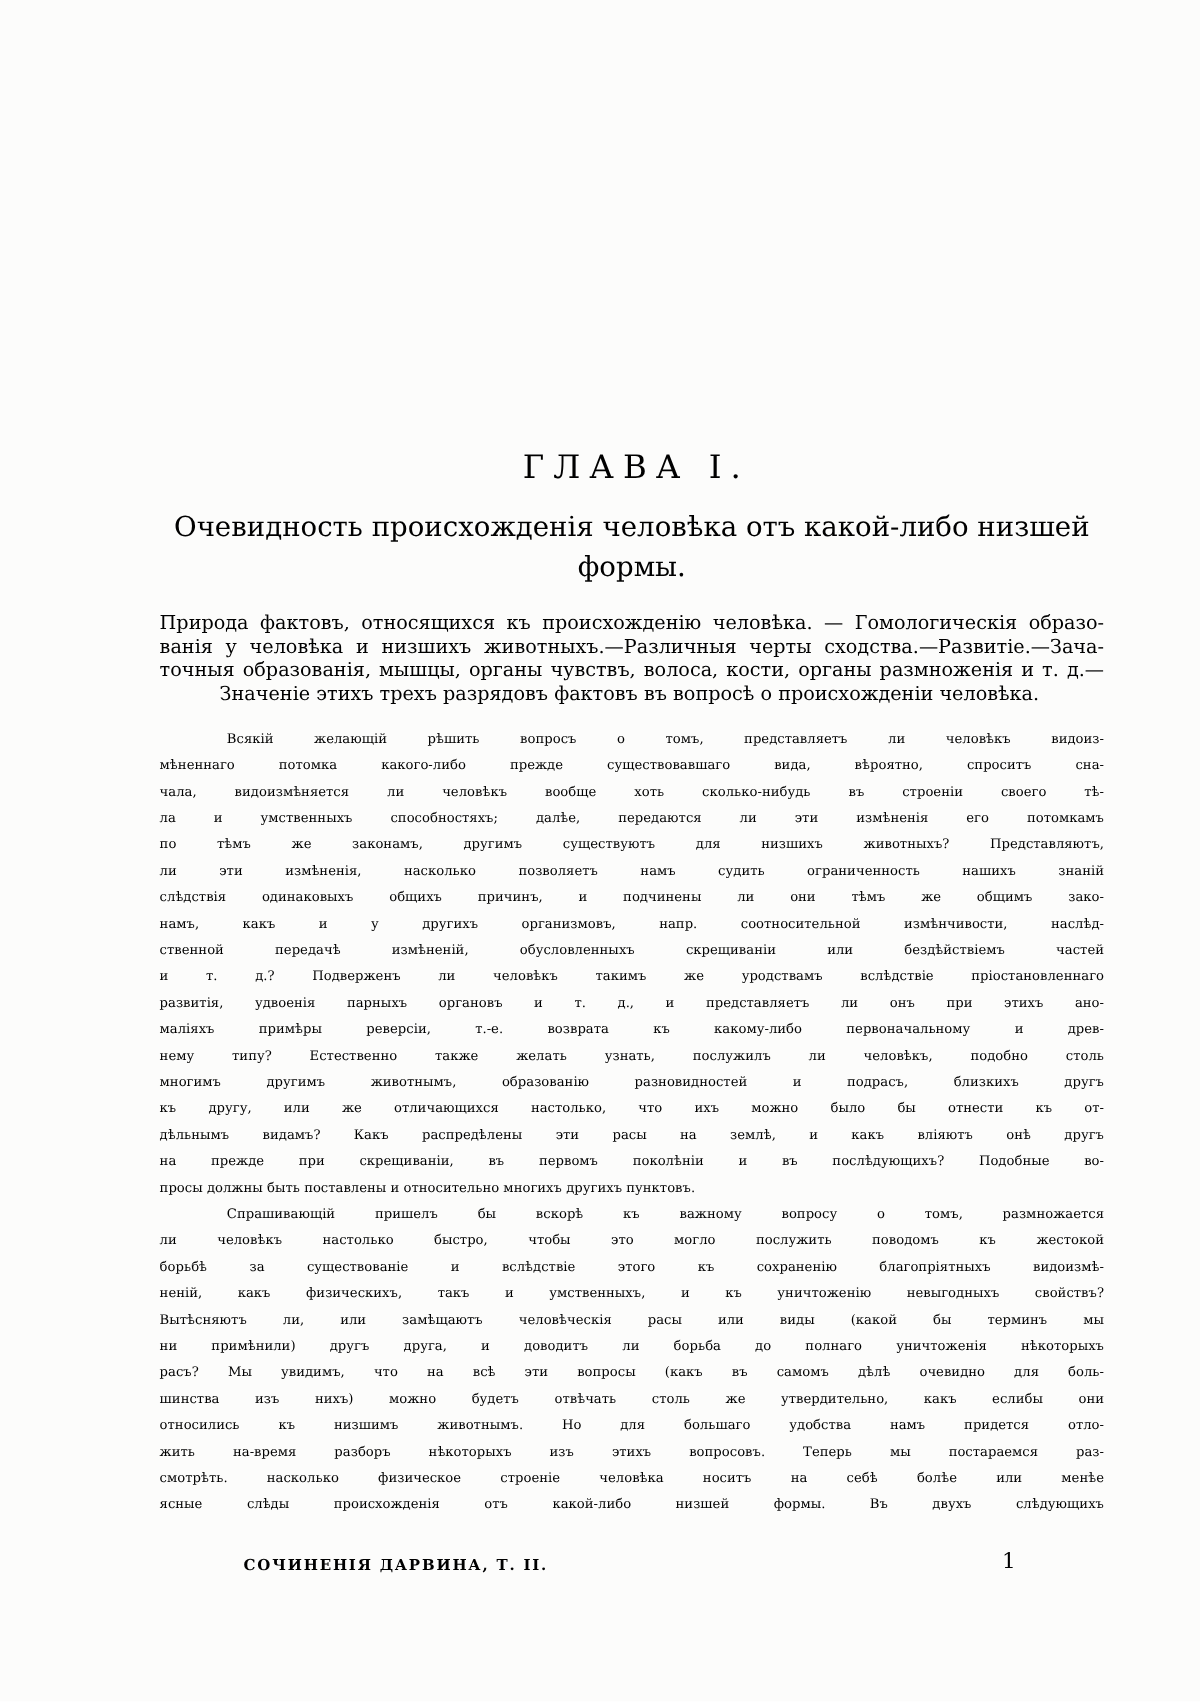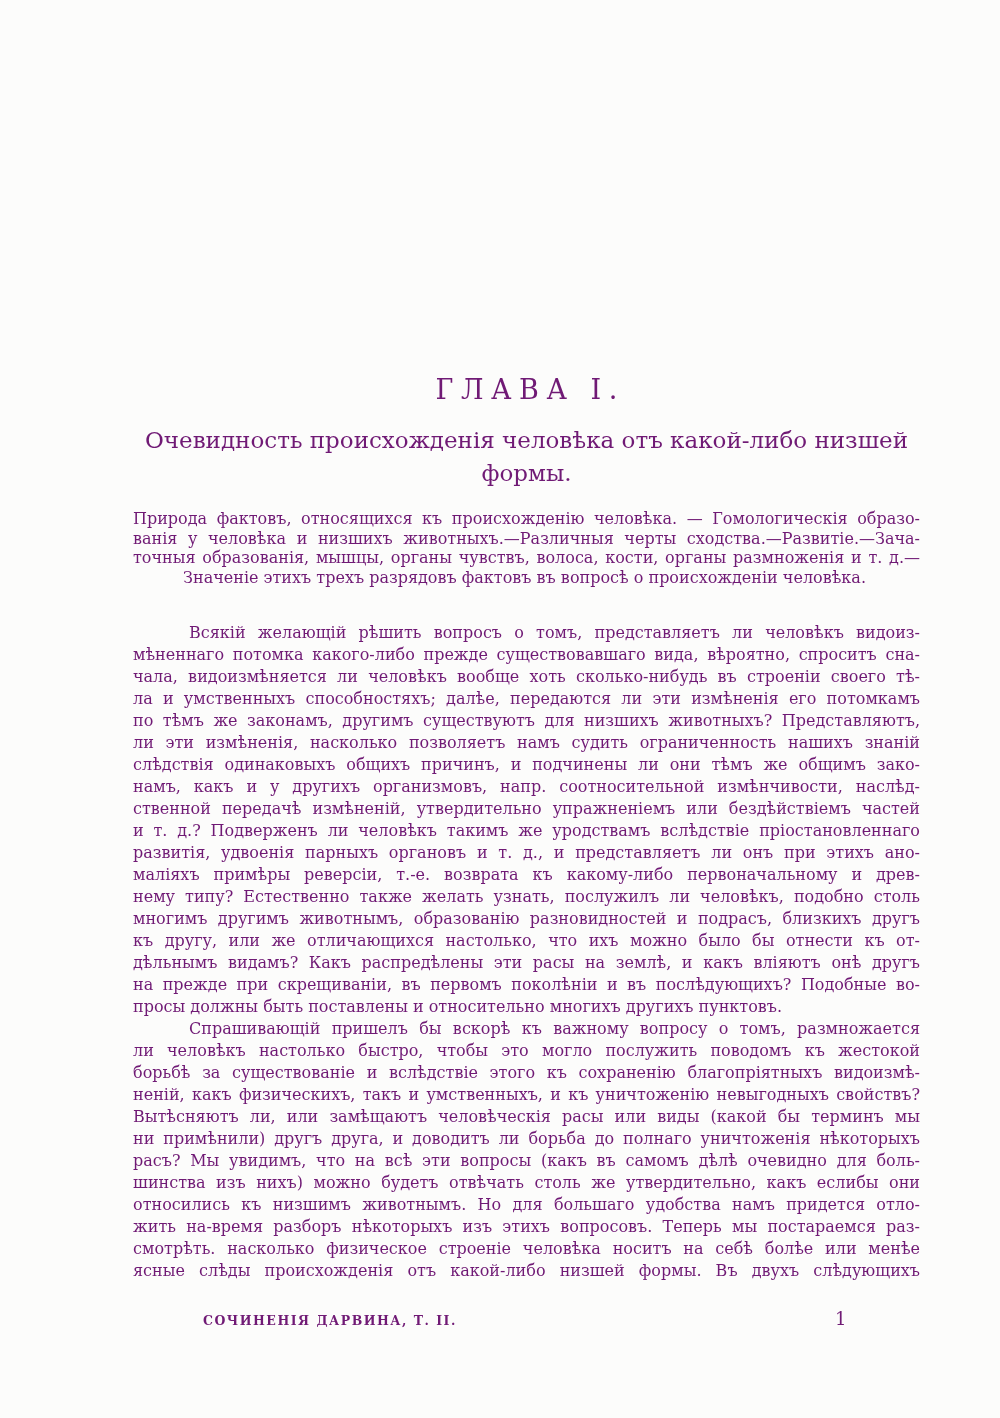--- a/index.html
+++ b/index.html
@@ -1,21 +1,21 @@
 <!DOCTYPE html>
 <html><head>
 <meta charset="utf-8">
 <style>
   html, body { margin: 0; padding: 0; background: #ffffff; }
   .page {
     position: relative;
     width: 1000px;
     height: 1418px;
     background: #fcfcfb;
-    color: #701a75;
+    color: #000000;
     font-family: "DejaVu Serif", "Liberation Serif", serif;
     overflow: hidden;
   }
   .content {
     position: absolute;
     left: 133px;
     top: 375px;
     width: 787px;
   }
   .chapter-heading {
@@ -34,22 +34,22 @@
   }
   .chapter-title .line { text-align: center; }
   .epigraph {
     margin-top: 13px;
     font-size: 16px;
     line-height: 19.5px;
   }
   .epigraph .line { text-align: justify; text-align-last: justify; }
   .epigraph .line:last-child { text-align-last: left; text-indent: 50px; }
   .body-text {
-    margin-top: 35px;
-    font-size: 16px;
+    margin-top: 18px;
+    font-size: 11px;
     line-height: 22px;
   }
   .para .line { text-align: justify; text-align-last: justify; }
   .para .line:first-child { text-indent: 56px; }
   .para:not(.continues) .line:last-child { text-align-last: left; }
   .footer {
     position: relative;
     margin-top: 26px;
     height: 24px;
   }
@@ -91,21 +91,21 @@
     <div class="body-text">
       <div class="para">
           <div class="line">Всякій желающій рѣшить вопросъ о томъ, представляетъ ли человѣкъ видоиз-</div>
           <div class="line">мѣненнаго потомка какого-либо прежде существовавшаго вида, вѣроятно, спроситъ сна-</div>
           <div class="line">чала, видоизмѣняется ли человѣкъ вообще хоть сколько-нибудь въ строеніи своего тѣ-</div>
           <div class="line">ла и умственныхъ способностяхъ; далѣе, передаются ли эти измѣненія его потомкамъ</div>
           <div class="line">по тѣмъ же законамъ, другимъ существуютъ для низшихъ животныхъ? Представляютъ,</div>
           <div class="line">ли эти измѣненія, насколько позволяетъ намъ судить ограниченность нашихъ знаній</div>
           <div class="line">слѣдствія одинаковыхъ общихъ причинъ, и подчинены ли они тѣмъ же общимъ зако-</div>
           <div class="line">намъ, какъ и у другихъ организмовъ, напр. соотносительной измѣнчивости, наслѣд-</div>
-          <div class="line">ственной передачѣ измѣненій, утвердительно упражненіемъ или бездѣйствіемъ частей</div>
+          <div class="line">ственной передачѣ измѣненій, обусловленныхъ скрещиваніи или бездѣйствіемъ частей</div>
           <div class="line">и т. д.? Подверженъ ли человѣкъ такимъ же уродствамъ вслѣдствіе пріостановленнаго</div>
           <div class="line">развитія, удвоенія парныхъ органовъ и т. д., и представляетъ ли онъ при этихъ ано-</div>
           <div class="line">маліяхъ примѣры реверсіи, т.-е. возврата къ какому-либо первоначальному и древ-</div>
           <div class="line">нему типу? Естественно также желать узнать, послужилъ ли человѣкъ, подобно столь</div>
           <div class="line">многимъ другимъ животнымъ, образованію разновидностей и подрасъ, близкихъ другъ</div>
           <div class="line">къ другу, или же отличающихся настолько, что ихъ можно было бы отнести къ от-</div>
           <div class="line">дѣльнымъ видамъ? Какъ распредѣлены эти расы на землѣ, и какъ вліяютъ онѣ другъ</div>
           <div class="line">на прежде при скрещиваніи, въ первомъ поколѣніи и въ послѣдующихъ? Подобные во-</div>
           <div class="line">просы должны быть поставлены и относительно многихъ другихъ пунктовъ.</div>
         </div>

